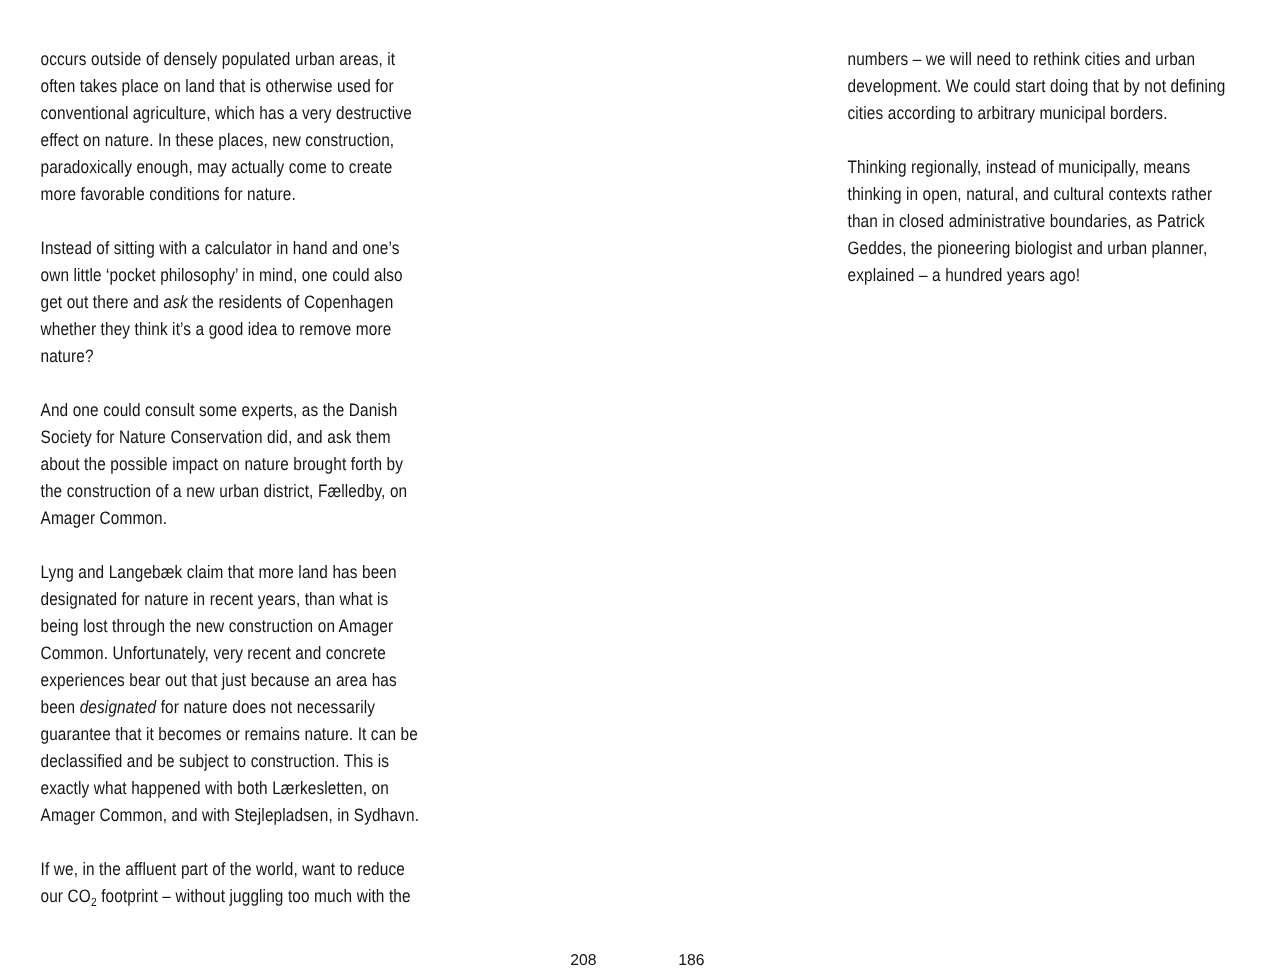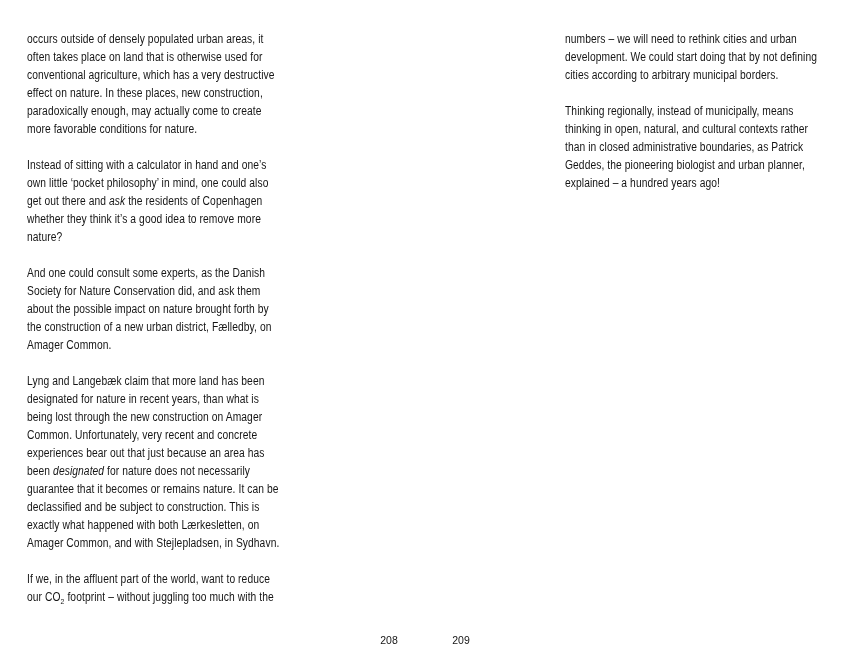--- a/index.html
+++ b/index.html
@@ -68,15 +68,15 @@
       <p><span>If we, in the affluent part of the world, want to reduce our CO</span><span class="sub">2</span><span> footprint – without juggling too much with the</span></p>
     </div>
 
   <div class="text-column right">
       <p><span>numbers – we will need to rethink cities and urban development. We could start doing that by not defining cities according to arbitrary municipal borders.</span></p>
       <p><span>Thinking regionally, instead of municipally, means thinking in open, natural, and cultural contexts rather than in closed administrative boundaries, as Patrick Geddes, the pioneering biologist and urban planner, explained – a hundred years ago!</span></p>
     </div>
 
   <div class="folio left">208</div>
 
-  <div class="folio right">209</div>
+  <div class="folio right">186</div>
 
 </div>
 
 </body></html>

